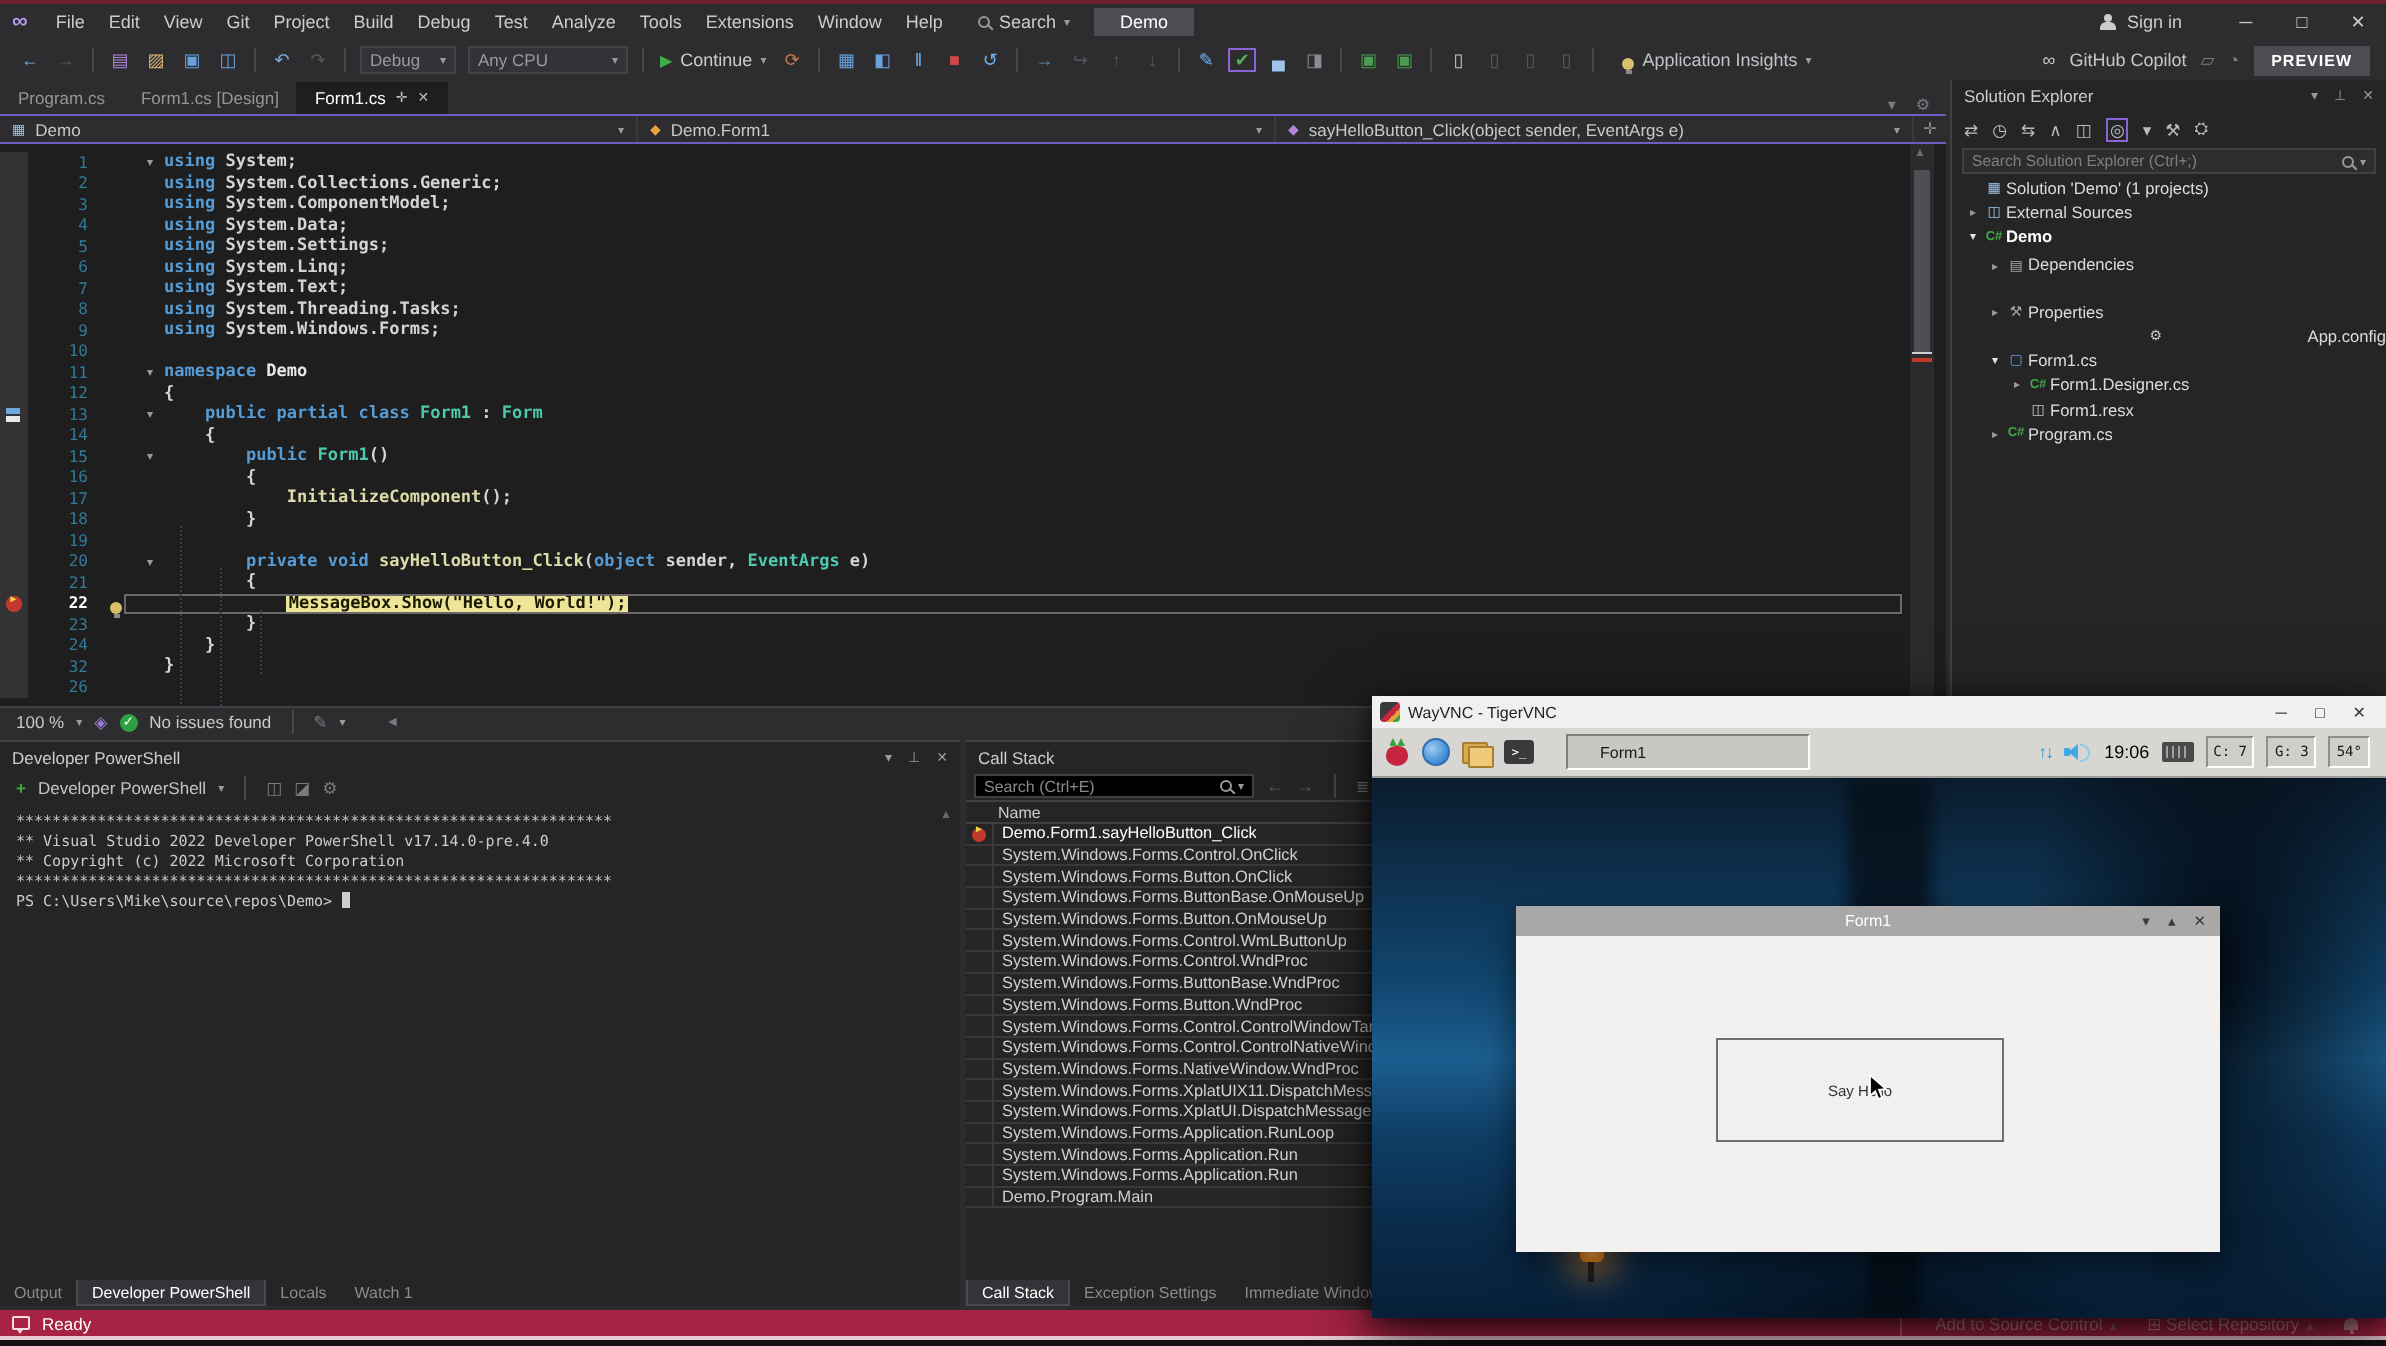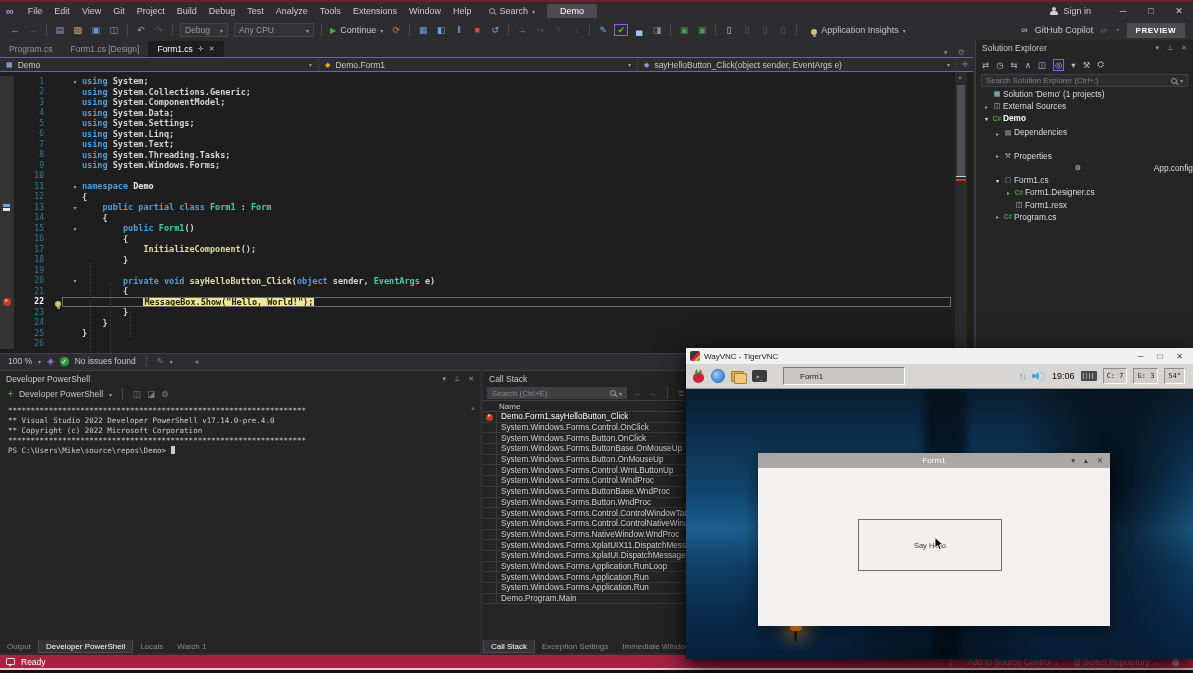--- a/index.html
+++ b/index.html
@@ -95,21 +95,21 @@
   .panel-head .ph-icons { margin-left:auto; display:flex; gap:8px; color:#9A9A9A; font-size:7px; }
   #ps-toolbar { height:16px; display:flex; align-items:center; gap:6px; font-size:8.5px; color:#C4C4C8; padding:0 8px; }
   #ps-toolbar .plus { color:#3FAE4A; font-weight:bold; }
   #terminal { font-family:"DejaVu Sans Mono", monospace; font-size:7.5px; color:#CCCCCC;
     padding:4px 8px; line-height:10px; white-space:pre; }
   .cursor-block { display:inline-block; width:4px; height:8px; background:#CCCCCC; vertical-align:-1px; }
   #ps-scroll-up { position:absolute; right:4px; top:34px; color:#6A6A70; font-size:6px; }
 
   #stack-panel { left:483px; top:370px; width:490px; height:270px; }
   #stack-search-row { display:flex; align-items:center; gap:6px; height:14px; padding:0 4px; }
-  #stack-search { width:140px; height:12px; background:#404040; border:1px solid #3F3F46; color:#8A8A8E;
+  #stack-search { width:140px; height:12px; background:#000000; border:1px solid #3F3F46; color:#8A8A8E;
     font-size:8px; display:flex; align-items:center; padding:0 4px; gap:4px; }
   #stack-search .sd { margin-left:auto; display:flex; gap:3px; align-items:center; }
   .stack-nav { color:#5A5A60; font-size:9px; }
   #stack-colhead { height:12px; border-top:1px solid #3F3F46; border-bottom:1px solid #3F3F46;
     font-size:8px; color:#CCCCCC; padding-left:16px; display:flex; align-items:center; }
   .frame-row { height:10.7px; display:flex; align-items:center; border-bottom:1px solid #39393B;
     font-size:8.2px; color:#D0D0D0; }
   .frame-ico { width:14px; flex:none; position:relative; height:10.7px; border-right:1px solid #39393B; }
   .frame-cur-dot { position:absolute; left:3px; top:2px; width:7px; height:7px; border-radius:50%; background:#C0392B; }
   .frame-cur-dot::after { content:"►"; position:absolute; left:1px; top:-1.2px; font-size:5px; color:#F5D442; }
@@ -516,21 +516,21 @@
         </div>
         <div class="ed-row">
           <span class="ed-margin"></span>
           <span class="ed-num">24</span>
           <span class="ed-bulbcol"></span>
           <span class="ed-fold"></span>
           <span class="ed-code"><span class="c-p">    }</span></span>
         </div>
         <div class="ed-row">
           <span class="ed-margin"></span>
-          <span class="ed-num">25</span>
+          <span class="ed-num">32</span>
           <span class="ed-bulbcol"></span>
           <span class="ed-fold"></span>
           <span class="ed-code"><span class="c-p">}</span></span>
         </div>
         <div class="ed-row">
           <span class="ed-margin"></span>
           <span class="ed-num">26</span>
           <span class="ed-bulbcol"></span>
           <span class="ed-fold"></span>
           <span class="ed-code"></span>

